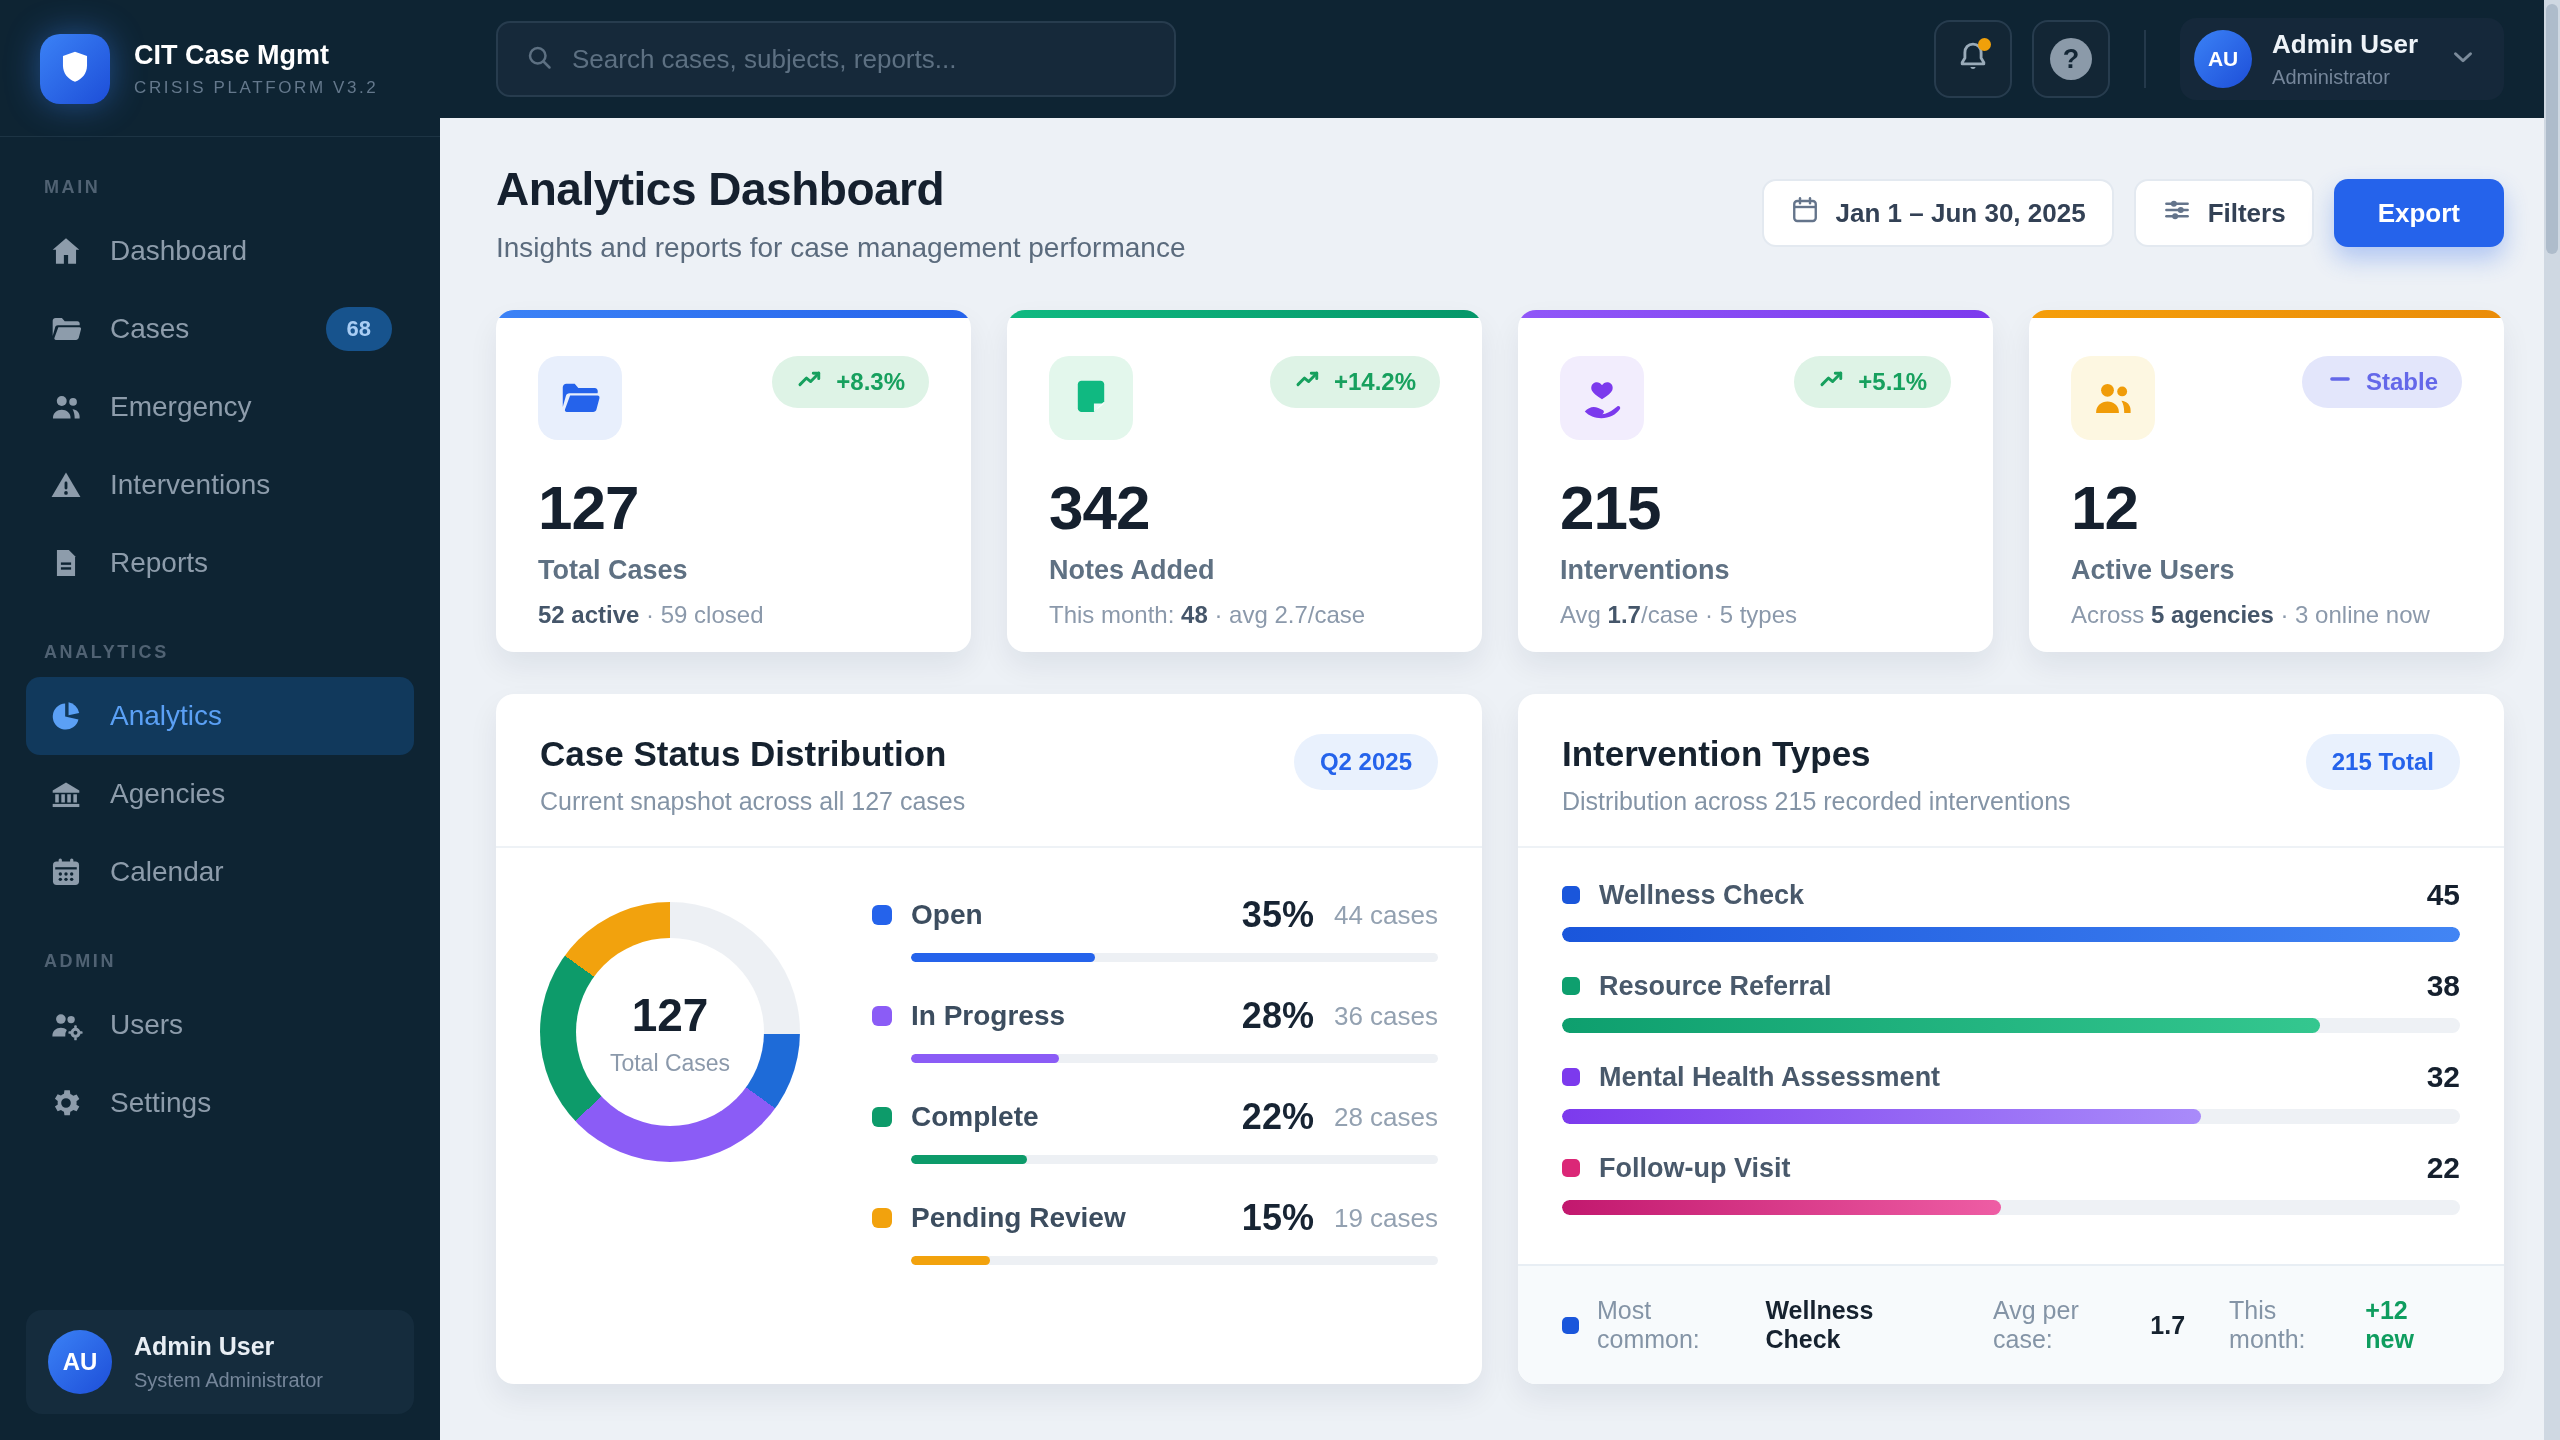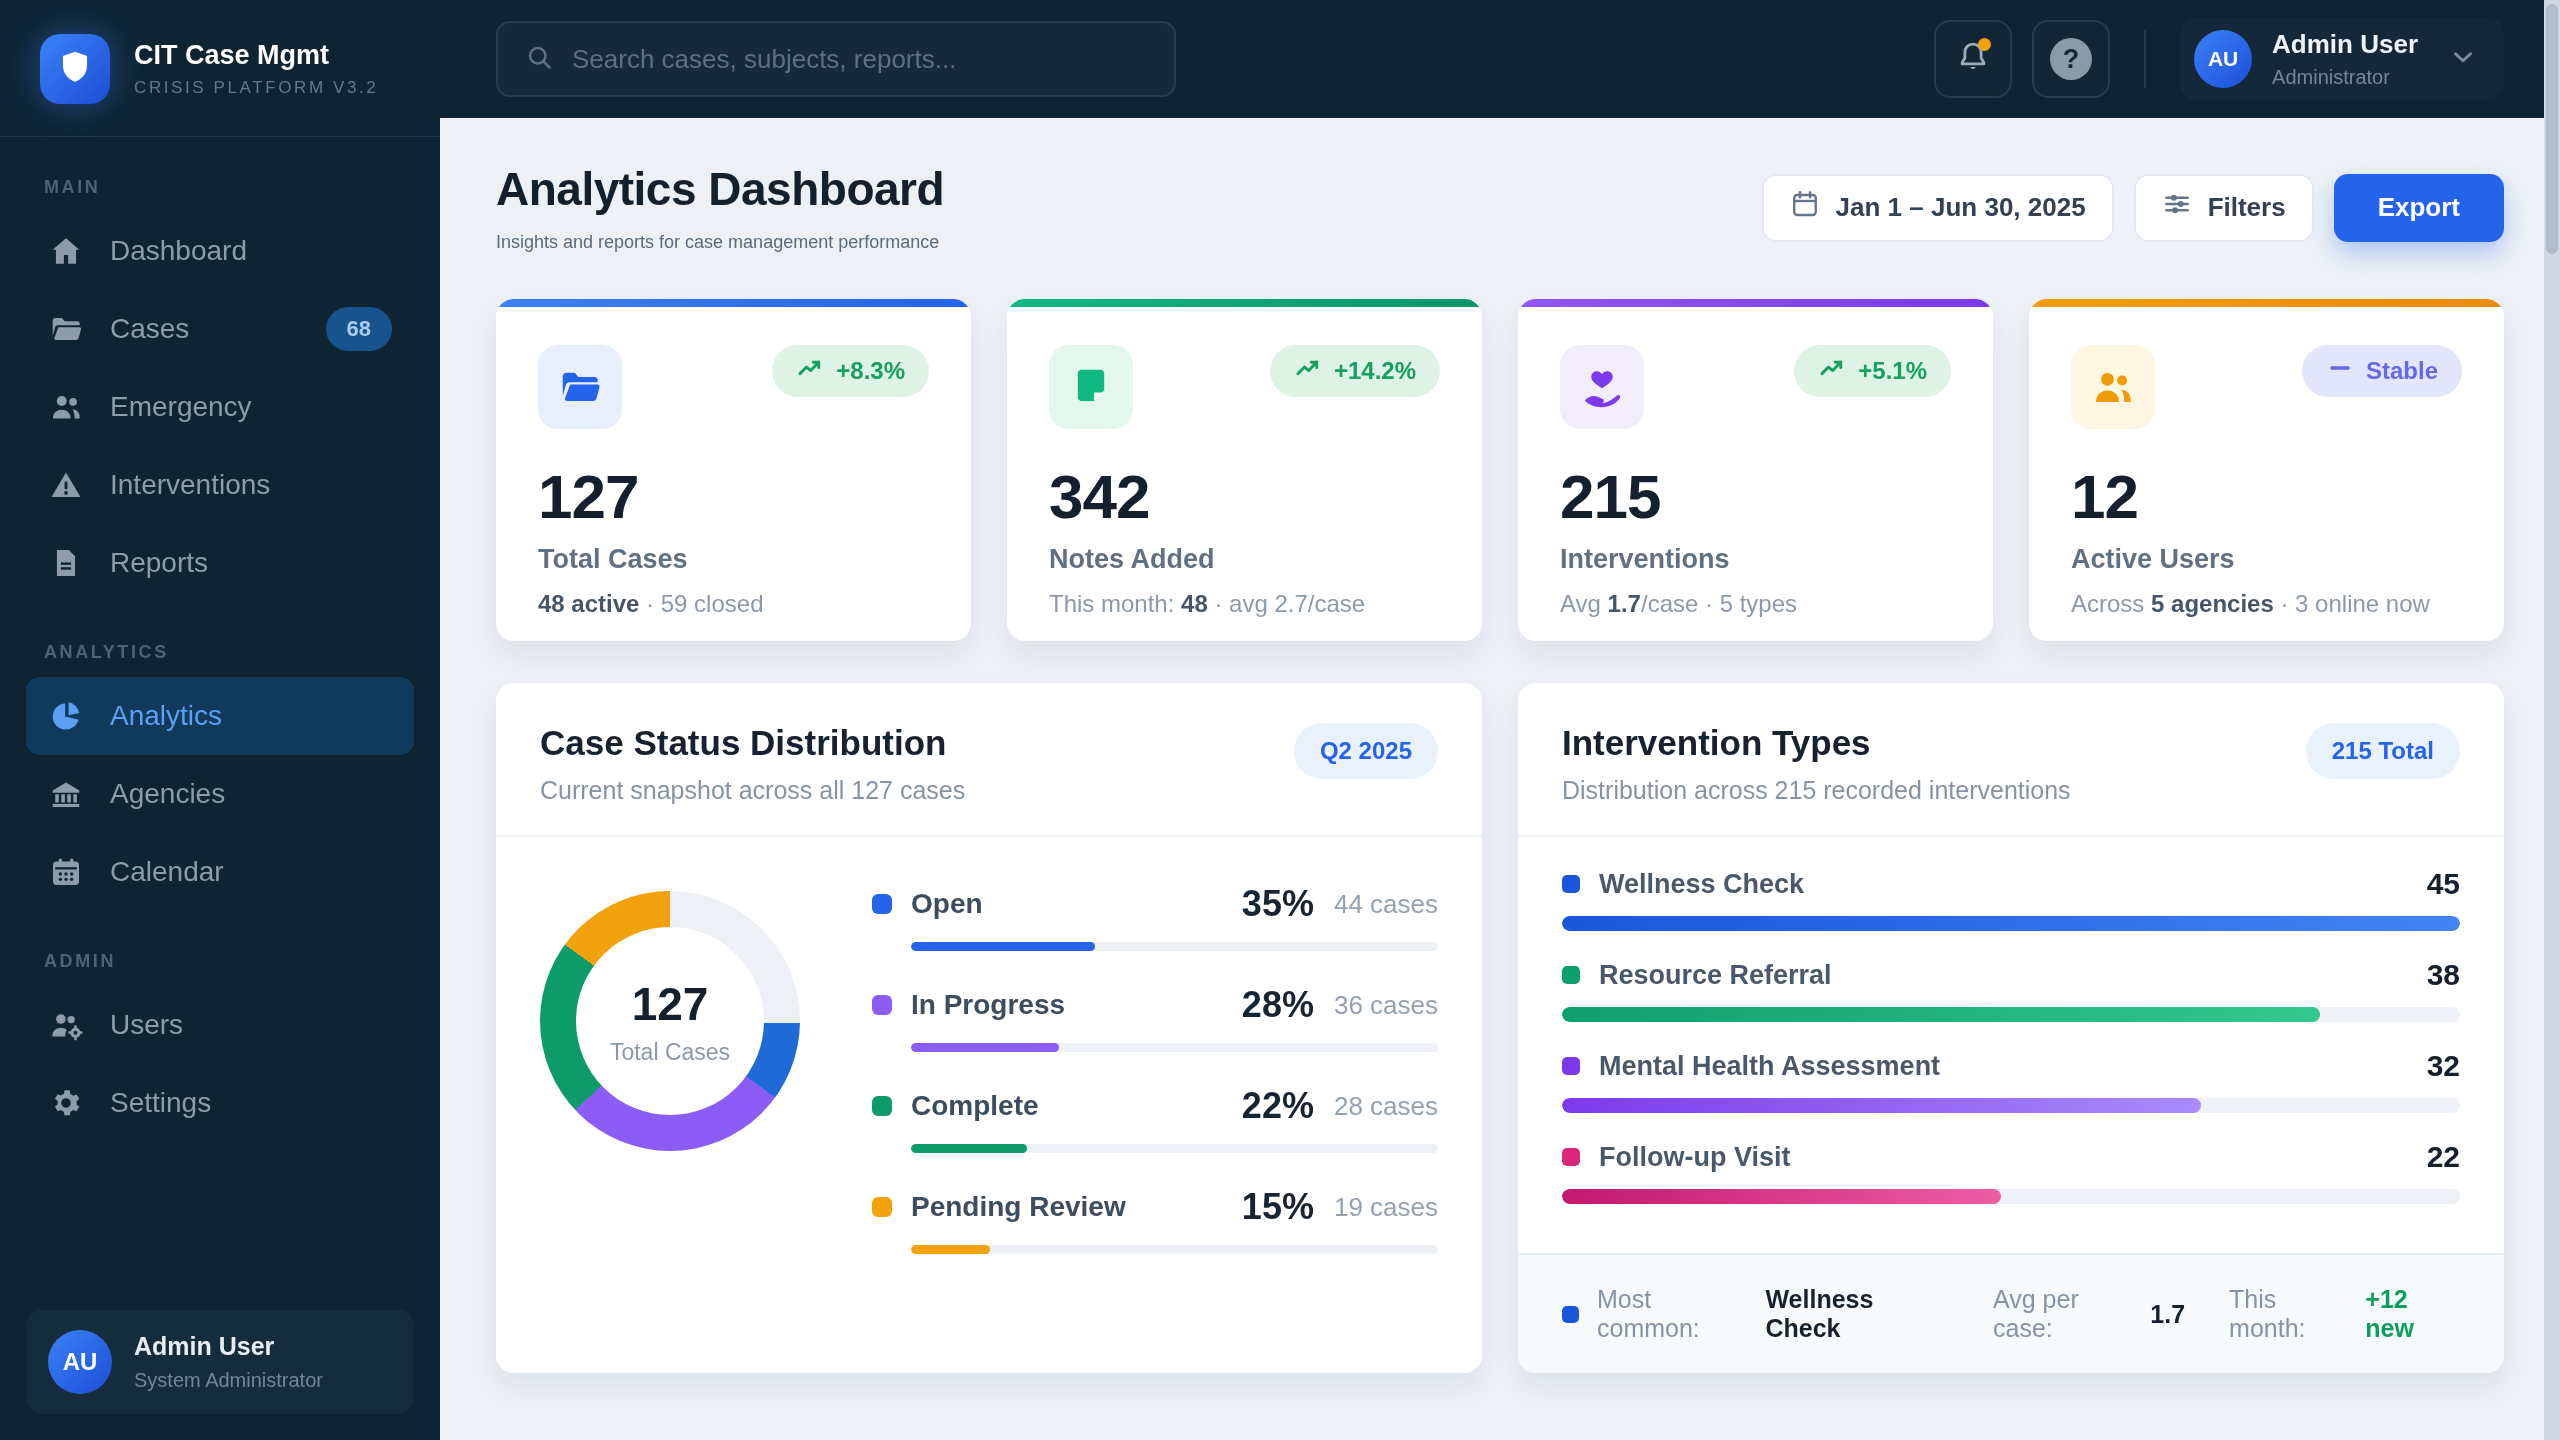--- a/index.html
+++ b/index.html
@@ -49,21 +49,21 @@
   .user-chip { display:flex; align-items:center; gap:20px; background:#15283a; border-radius:16px; padding:11px 26px 11px 14px; cursor:pointer; }
   .avatar.mid { width:58px; height:58px; font-size:21px; }
   .chip-name { font-size:26px; font-weight:bold; color:#eef3f8; }
   .chip-role { font-size:20px; color:#75869a; margin-top:6px; }
   .user-chip svg { width:30px; height:30px; color:#7b8b9b; margin-left:10px; }
 
   
   .content { flex:1; padding:44px 56px 0; }
   .page-head { display:flex; align-items:center; }
   .page-title { font-size:46px; font-weight:800; color:#15202e; letter-spacing:-0.5px; }
-  .page-sub { font-size:18px; color:#5b6b7d; margin-top:16px; }
+  .page-sub { font-size:28px; color:#5b6b7d; margin-top:16px; }
   .head-actions { margin-left:auto; display:flex; gap:20px; align-items:center; }
   .btn { height:68px; background:#fff; border:2px solid #e3e9f0; border-radius:14px; display:flex; align-items:center;
          gap:16px; padding:0 26px; font-size:26px; font-weight:600; color:#334155; cursor:pointer; }
   .btn svg { width:30px; height:30px; color:#64748b; }
   .btn-primary { background:#2563eb; border:none; color:#fff; padding:0 44px; box-shadow:0 12px 24px rgba(37,99,235,.30); }
 
   
   .stat-grid { display:grid; grid-template-columns:repeat(4,1fr); gap:36px; margin-top:46px; }
   .stat-card { background:#fff; border-radius:18px; position:relative; overflow:hidden; height:342px;
                padding:46px 42px 0; box-shadow:0 14px 30px rgba(15,30,60,.07); }
@@ -423,21 +423,21 @@
             </div>
           <div class="pill" style="background: rgb(222, 243, 230); color: rgb(23, 160, 94);">
             <span><svg>
                   <use href="#ic-trend-up"></use>
                 </svg></span>
             <span>+8.3%</span>
           </div>
         </div>
         <div class="stat-value">127</div>
         <div class="stat-label">Total Cases</div>
-        <div class="stat-detail"><span></span><b>48 active</b><span> · 59 closed</span></div>
+        <div class="stat-detail"><span></span><b>52 active</b><span> · 59 closed</span></div>
       </article>
 
       <article class="stat-card">
         <div class="stat-accent" style="background: linear-gradient(90deg, rgb(16, 185, 129), rgb(5, 150, 105));"></div>
         <div class="stat-top">
           <div class="tile" style="background: rgb(227, 247, 236); color: rgb(16, 185, 129);">
               <svg fill="currentColor">
                 <use href="#ic-note"></use>
               </svg>
             </div>

